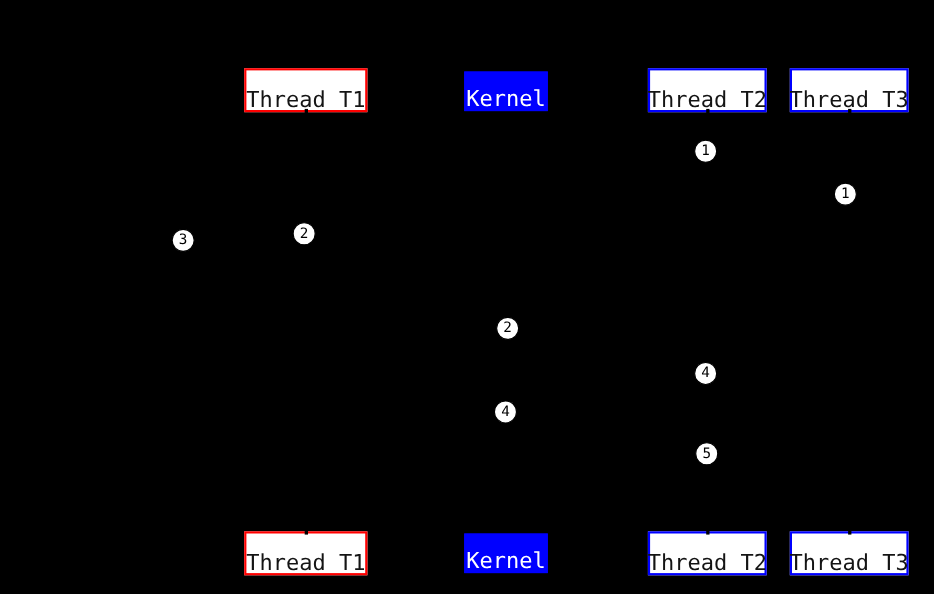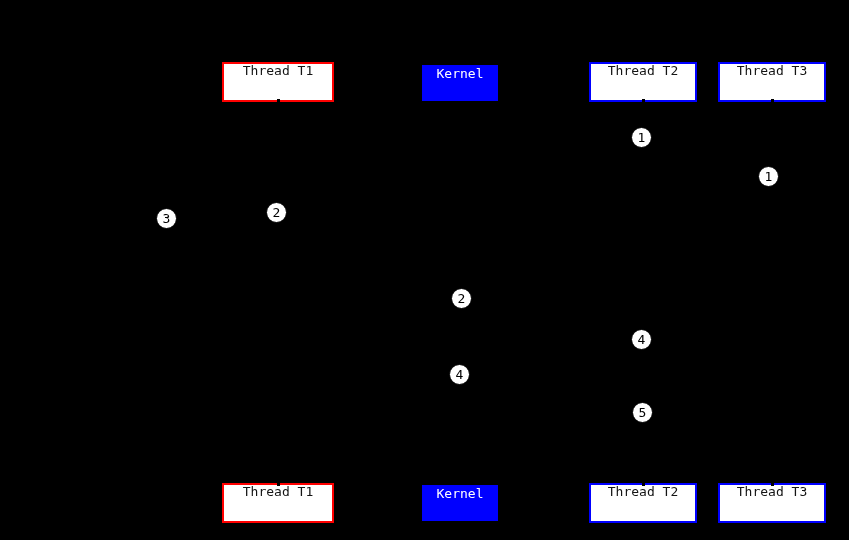--- a/index.html
+++ b/index.html
@@ -13,23 +13,23 @@
     height: 540px;
     overflow: hidden;
     background: #000000;
     font-family: "DejaVu Sans Mono", "Liberation Mono", monospace;
   }
   .pbox {
     position: absolute;
     box-sizing: border-box;
     border: 2px solid;
     display: flex;
-    align-items: flex-start;
+    align-items: flex-end;
     justify-content: center;
-    font-size: 13px;
+    font-size: 20px;
     line-height: 1;
     white-space: nowrap;
   }
   .tick {
     position: absolute;
     width: 3px;
     height: 7px;
     background: #000000;
   }
   .marker {

